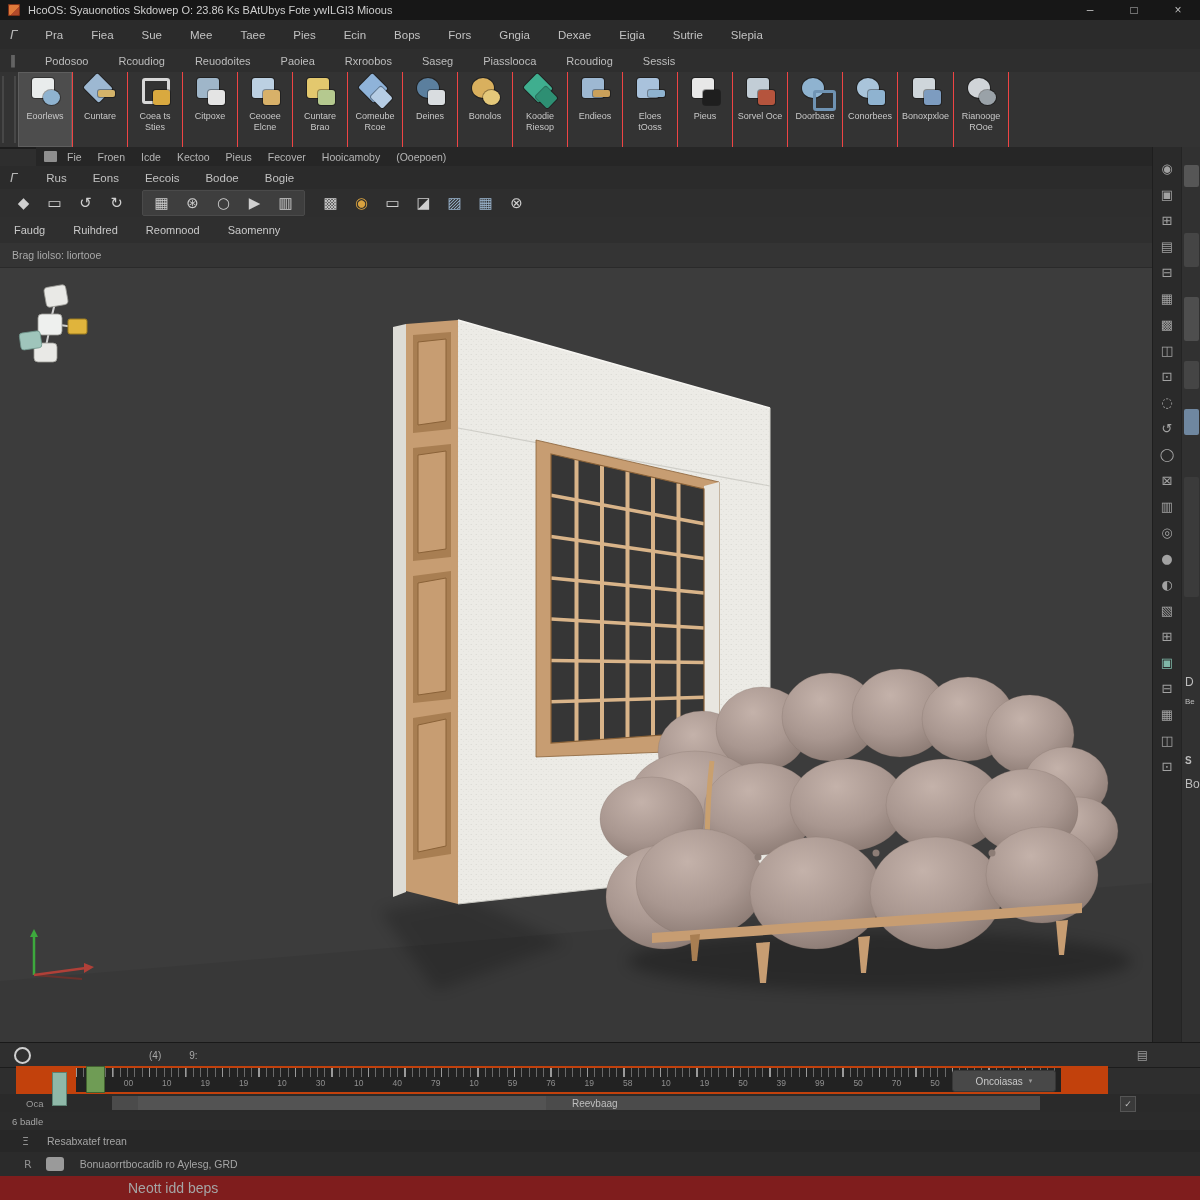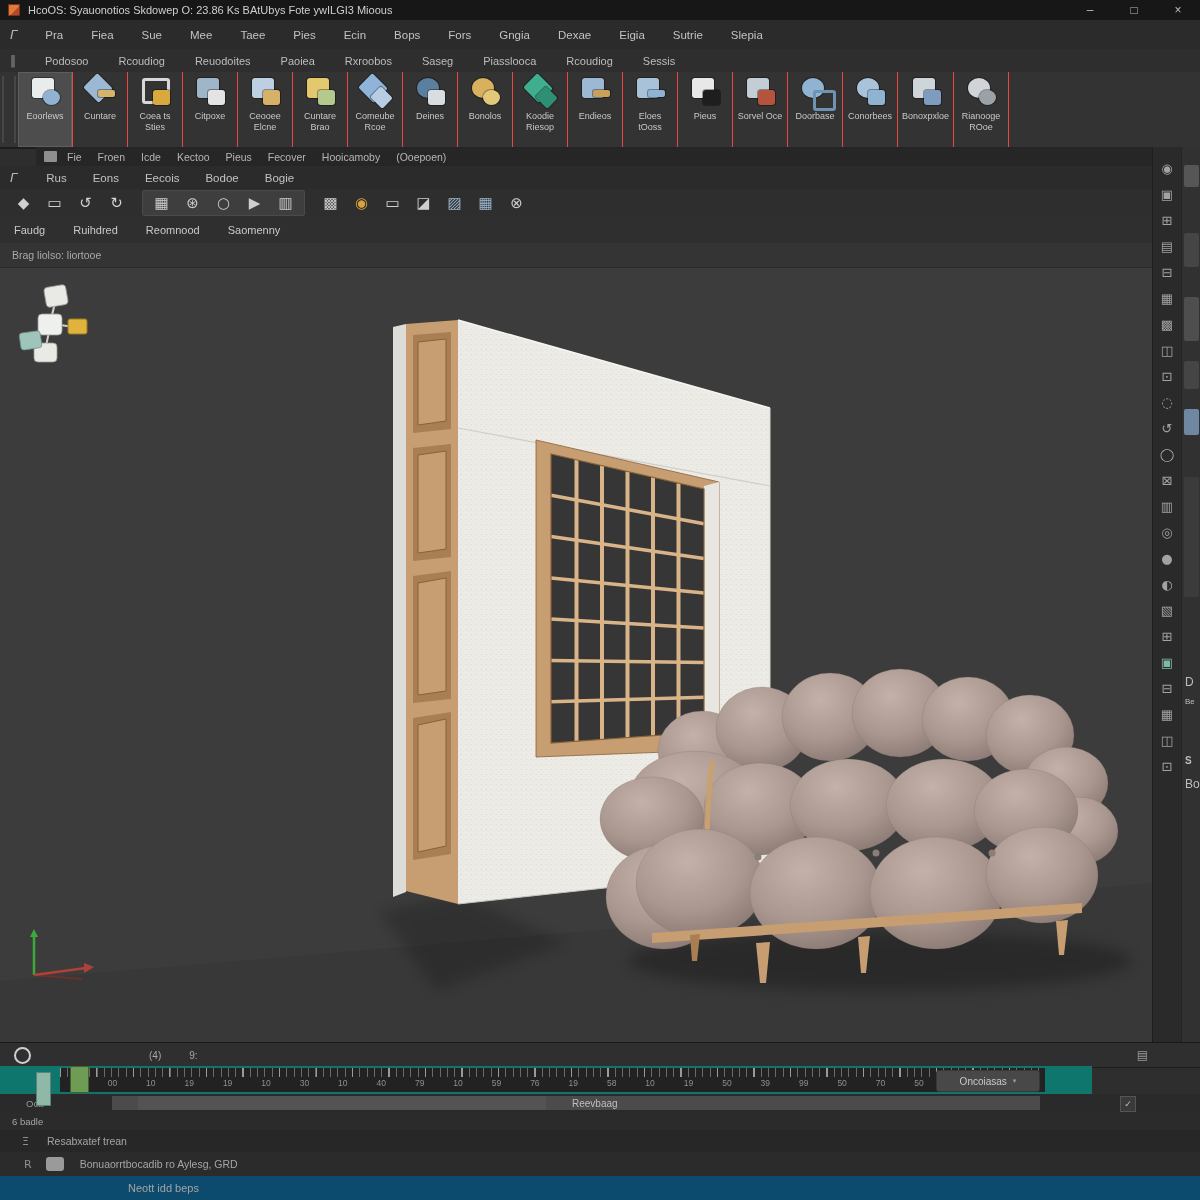--- a/index.html
+++ b/index.html
@@ -88,21 +88,21 @@
 
   
   .statusrow{position:absolute;left:0;top:1042px;width:1200px;height:24px;background:#2f2f2f;
              border-top:1px solid #191919;border-bottom:1px solid #1c1c1c;
              display:flex;align-items:center;font-size:10px;color:#a8a8a8;}
   .st-circle{width:13px;height:13px;border:2px solid #cfcfcf;border-radius:50%;margin:0 8px 0 14px;}
   .st-counter{margin-left:110px;}
   .st-field{margin-left:28px;}
   .st-right{margin-left:auto;margin-right:52px;font-size:12px;color:#9a9a9a;}
 
-  .timeline{position:absolute;left:0;top:1066px;width:1092px;height:28px;background:#0f766e;}
+  .timeline{position:absolute;left:16px;top:1066px;width:1092px;height:28px;background:#c2410c;}
   .ruler{position:absolute;left:60px;top:2px;width:985px;height:24px;background:#222;}
   .ruler-ticks{position:absolute;left:0;top:0;width:100%;height:9px;
     background:
       repeating-linear-gradient(90deg,#9a9a9a 0 1px,transparent 1px 36.5px),
       repeating-linear-gradient(90deg,#6a6a6a 0 1px,transparent 1px 7.3px);}
   .ruler-nums{position:absolute;left:14px;right:6px;top:10px;display:flex;justify-content:space-between;}
   .rn{font-size:8.5px;color:#8f8f8f;}
   .teal-bar{position:absolute;left:36px;top:6px;width:13px;height:32px;background:#8fb8a8;
             border:1px solid #5d8374;z-index:3;}
   .playhead{position:absolute;left:70px;top:0px;width:17px;height:25px;background:#6f9c55;
@@ -124,21 +124,21 @@
 
   
   .f-row{position:absolute;left:0;width:1200px;display:flex;align-items:center;color:#a5a5a5;}
   .f1{top:1112px;height:18px;background:#2b2b2b;border-bottom:1px solid #1e1e1e;font-size:9.5px;}
   .f1 span{margin-left:12px;}
   .f2{top:1130px;height:22px;background:#272727;border-bottom:1px solid #1c1c1c;font-size:10.5px;}
   .f2 .ic{margin:0 18px 0 22px;font-size:11px;color:#8f8f8f;}
   .f3{top:1152px;height:24px;background:#2b2b2b;font-size:10.5px;}
   .f3 .ic{margin:0 14px 0 24px;font-size:11px;color:#8f8f8f;}
   .mat-swatch{width:18px;height:14px;background:#9a9a9a;border-radius:3px;margin-right:16px;}
-  .f4{top:1176px;height:24px;background:#0c4a6e;font-size:11px;}
+  .f4{top:1176px;height:24px;background:#7f1d1d;font-size:14px;}
   .f4 span{margin-left:128px;}
 </style>
 </head>
 <body>
 
 <div class="app">
 
   <div class="titlebar">
     <span class="app-logo"></span>
     <span>HcoOS: Syauonotios Skdowep O: 23.86 Ks BAtUbys Fote ywILGI3 Mioous</span>

